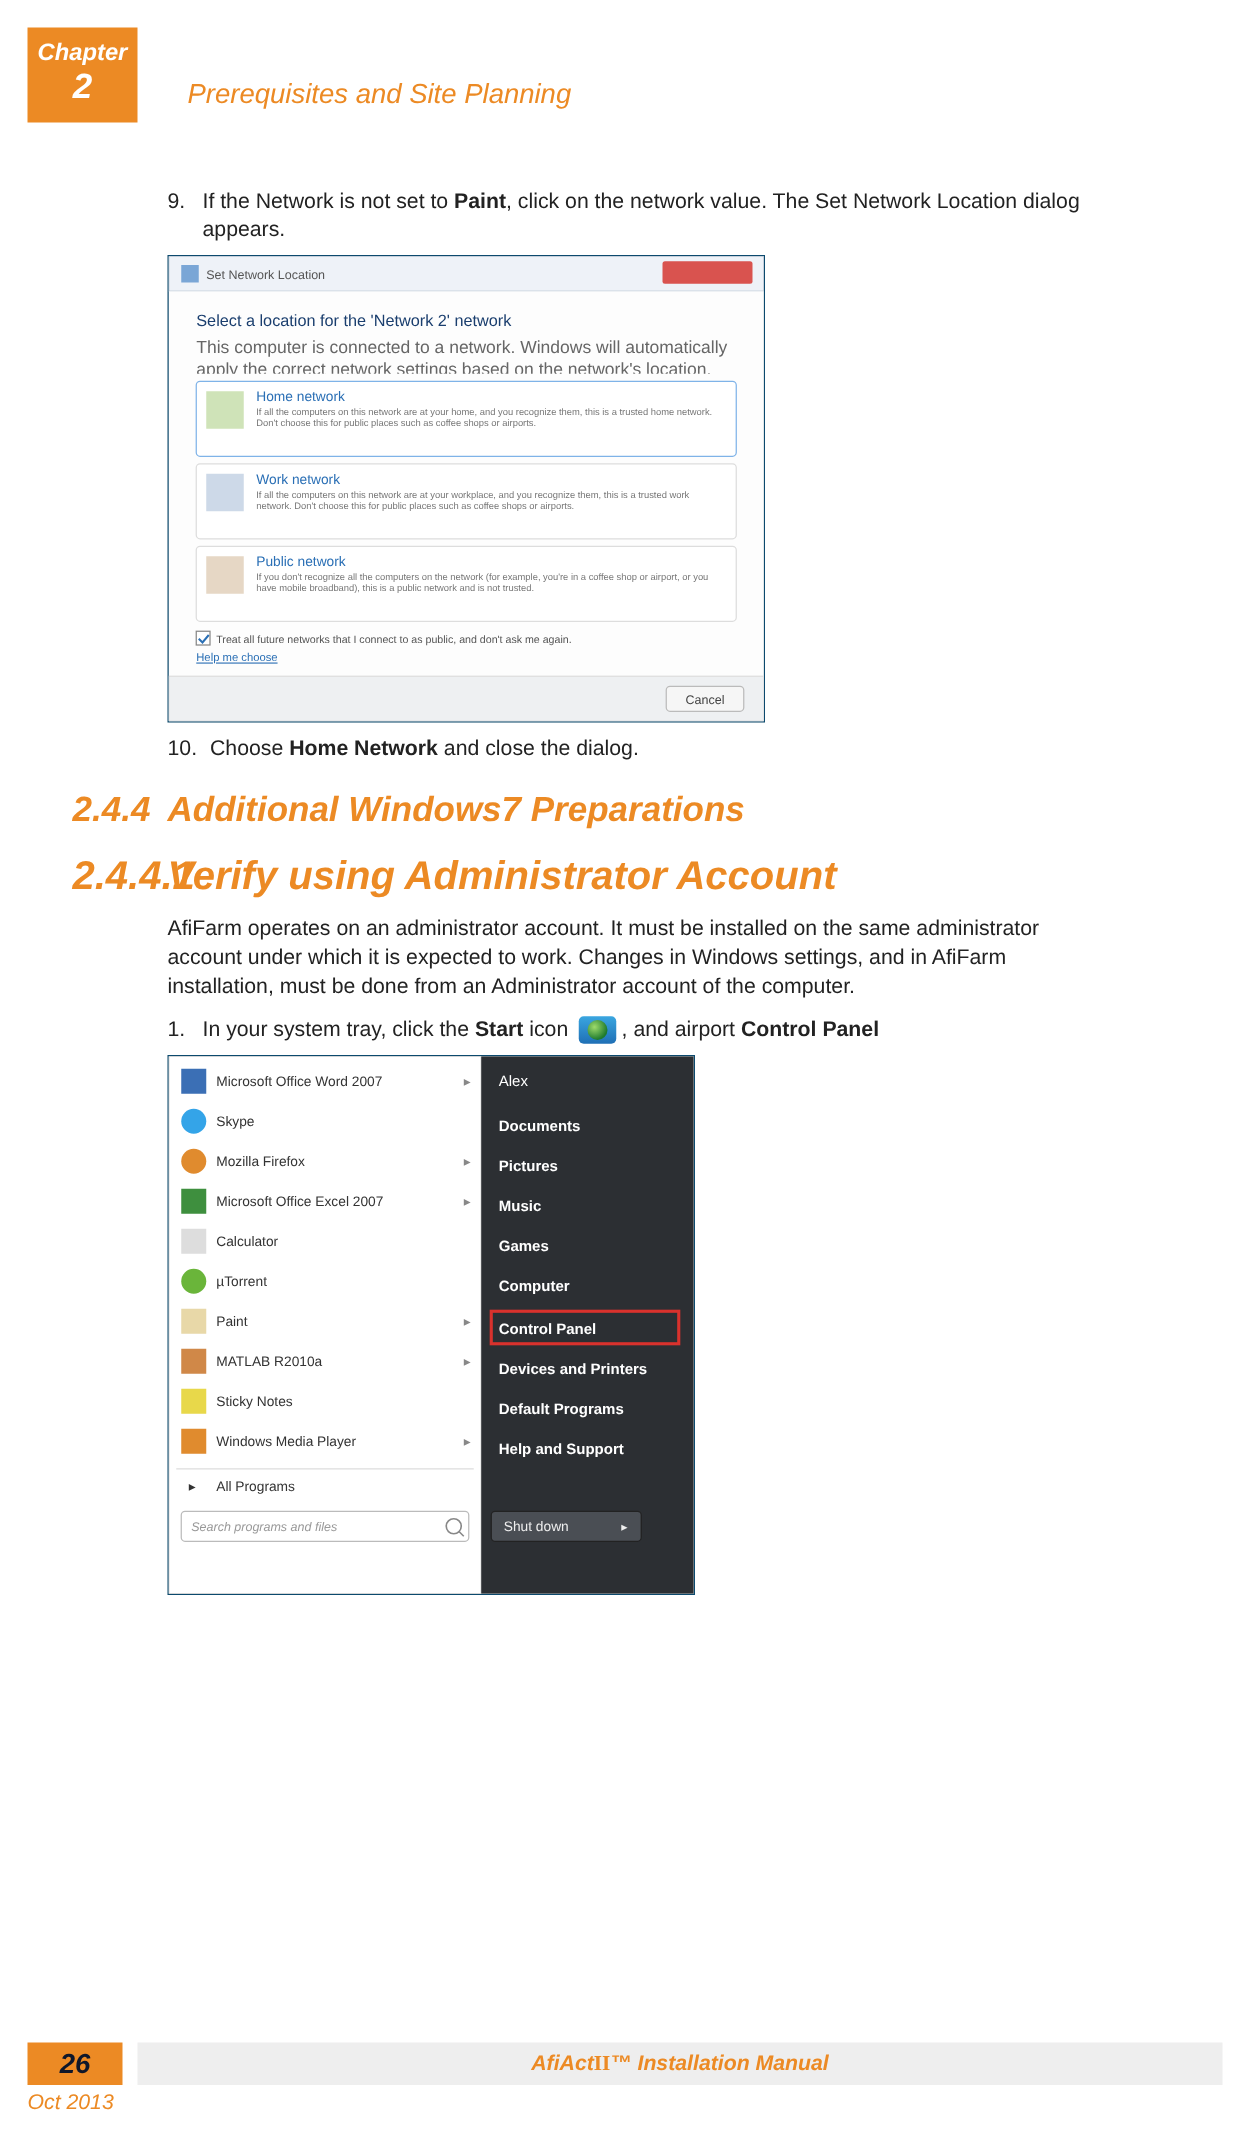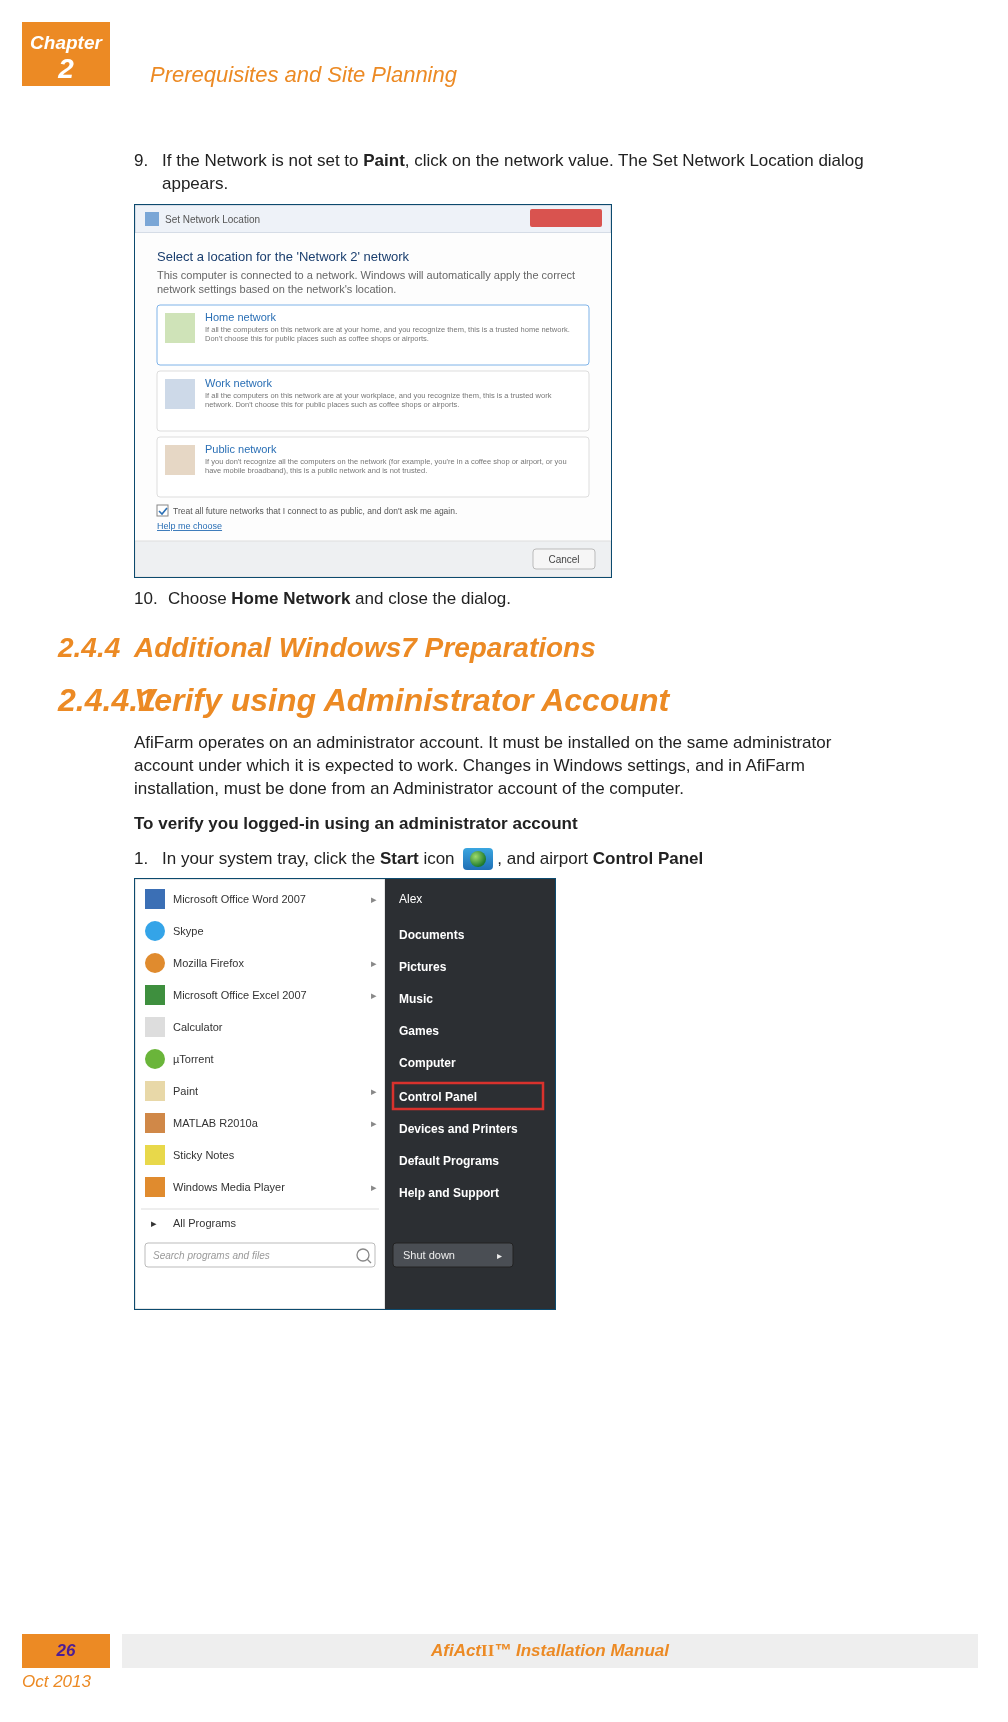--- a/index.html
+++ b/index.html
@@ -1,36 +1,36 @@
 <!DOCTYPE html>
 <html><head>
 <meta charset="utf-8">
 <style>
   body { margin:0; padding:0; font-family: Arial, Helvetica, sans-serif; background:#fff; color:#222; width:1008px; }
   .page { position:relative; width:1008px; height:1722px; }
-  .chapter-tab { position:absolute; left:22px; top:22px; width:88px; height:64px; background:#ec8a24; color:#fff; text-align:center; font-family:'Trebuchet MS','Segoe UI',sans-serif; }
+  .chapter-tab { position:absolute; left:22px; top:22px; width:88px; height:76px; background:#ec8a24; color:#fff; text-align:center; font-family:'Trebuchet MS','Segoe UI',sans-serif; }
   .chapter-tab .word { font-size:19px; padding-top:10px; font-style:italic; font-weight:bold; }
   .chapter-tab .num { font-size:28px; font-style:italic; font-weight:bold; line-height:1.1; }
   .section-title { position:absolute; left:150px; top:62px; font-family:'Trebuchet MS','Segoe UI',sans-serif; font-style:italic; font-size:22px; color:#ec8a24; }
   .body-col { position:absolute; left:134px; top:150px; width:742px; font-size:17px; line-height:1.35; }
   .step { display:flex; margin-bottom:8px; }
   .step .num { width:28px; flex-shrink:0; }
   .step .txt { flex:1; }
   .bold { font-weight:bold; }
   .fig { border:1px solid #0c4a6e; background:#f3f3f0; margin:6px 0 10px 0; }
   .fig svg { display:block; }
   .h244 { font-family:'Trebuchet MS','Segoe UI',sans-serif; font-style:italic; font-weight:bold; font-size:28px; color:#ec8a24; margin:18px 0 10px -76px; }
   .h244 .numspan { display:inline-block; width:76px; }
   .h2441 { font-family:'Trebuchet MS','Segoe UI',sans-serif; font-style:italic; font-weight:bold; font-size:32px; color:#ec8a24; margin:12px 0 10px -76px; }
   .h2441 .numspan { display:inline-block; width:76px; }
   .para { margin:6px 0 12px 0; }
   .start-icon { display:inline-block; width:30px; height:22px; background:linear-gradient(180deg,#3aa6e0,#1f6fb5); border-radius:4px; vertical-align:middle; margin:0 4px; position:relative; }
   .start-icon::before { content:""; position:absolute; left:7px; top:3px; width:16px; height:16px; border-radius:50%; background:radial-gradient(circle at 35% 35%, #9edb6b, #1e7a2e 70%); }
   .footer-bar { position:absolute; left:22px; bottom:54px; width:956px; height:34px; display:flex; }
-  .footer-page { width:88px; background:#ec8a24; color:#4c1d95; font-family:'Trebuchet MS','Segoe UI',sans-serif; font-weight:bold; font-style:italic; font-size:17px; display:flex; align-items:center; justify-content:center; }
+  .footer-page { width:76px; background:#ec8a24; color:#0f172a; font-family:'Trebuchet MS','Segoe UI',sans-serif; font-weight:bold; font-style:italic; font-size:22px; display:flex; align-items:center; justify-content:center; }
   .footer-title { flex:1; background:#eee; color:#ec8a24; font-family:'Trebuchet MS','Segoe UI',sans-serif; font-weight:bold; font-style:italic; font-size:17px; display:flex; align-items:center; justify-content:center; margin-left:12px; }
   .footer-date { position:absolute; left:22px; bottom:30px; color:#ec8a24; font-family:'Trebuchet MS','Segoe UI',sans-serif; font-style:italic; font-size:17px; }
   .serif { font-family:'Times New Roman',serif; font-style:normal; }
 </style>
 </head>
 <body>
 
 <div class="page">
   <div class="chapter-tab">
     <div class="word">Chapter</div>
@@ -51,21 +51,21 @@
       <svg width="476" height="372" font-family="Segoe UI, Arial">
 
         <rect x="0" y="0" width="476" height="28" fill="#eef2f8" stroke="#bcc6d4"></rect>
         <rect x="10" y="7" width="14" height="14" fill="#7aa6d6"></rect>
         <text x="30" y="18" font-size="10" fill="#555">Set Network Location</text>
         <rect x="395" y="4" width="72" height="18" rx="2" fill="#d9534f"></rect>
 
         <rect x="0" y="28" width="476" height="344" fill="#fdfdfd"></rect>
         <text x="22" y="56" font-size="13" fill="#1a3e6e">Select a location for the 'Network 2' network</text>
         <foreignObject x="22" y="64" width="430" height="30">
-          <div xmlns="http://www.w3.org/1999/xhtml" style="font-size:11px;color:#666;line-height:1.25">This computer is connected to a network. Windows will automatically apply the correct network settings based on the network's location.</div>
+          <div xmlns="http://www.w3.org/1999/xhtml" style="font-size:14px;color:#666;line-height:1.25">This computer is connected to a network. Windows will automatically apply the correct network settings based on the network's location.</div>
         </foreignObject>
 
         <rect x="22" y="100" width="432" height="60" fill="#fff" stroke="#7fb3e8" rx="3"></rect>
         <rect x="30" y="108" width="30" height="30" fill="#cfe3b8"></rect>
         <text x="70" y="116" font-size="11" fill="#2a6fb5">Home network</text>
         <foreignObject x="70" y="120" width="370" height="40">
           <div xmlns="http://www.w3.org/1999/xhtml" style="font-size:7.5px;color:#777;line-height:1.2">If all the computers on this network are at your home, and you recognize them, this is a trusted home network. Don't choose this for public places such as coffee shops or airports.</div>
         </foreignObject>
 
         <rect x="22" y="166" width="432" height="60" fill="#fff" stroke="#ddd" rx="3"></rect>
@@ -103,21 +103,20 @@
     <div class="h244">
       <span class="numspan">2.4.4</span><span>Additional Windows7 Preparations</span>
     </div>
 
     <div class="h2441">
       <span class="numspan">2.4.4.1</span><span>Verify using Administrator Account</span>
     </div>
 
     <div class="para">AfiFarm operates on an administrator account. It must be installed on the same administrator account under which it is expected to work. Changes in Windows settings, and in AfiFarm installation, must be done from an Administrator account of the computer.</div>
 
-    <div class="para bold">To verify you logged-in using an administrator account</div>
 
     <div class="step">
       <div class="num">1.</div>
       <div class="txt">
         <span>In your system tray, click the </span><span class="bold">Start</span><span> icon </span><span class="start-icon"></span><span>, and airport </span><span class="bold">Control Panel</span>
       </div>
     </div>
 
     <div class="fig" style="width:420px;">
       <svg width="420" height="430" font-family="Segoe UI, Arial">

